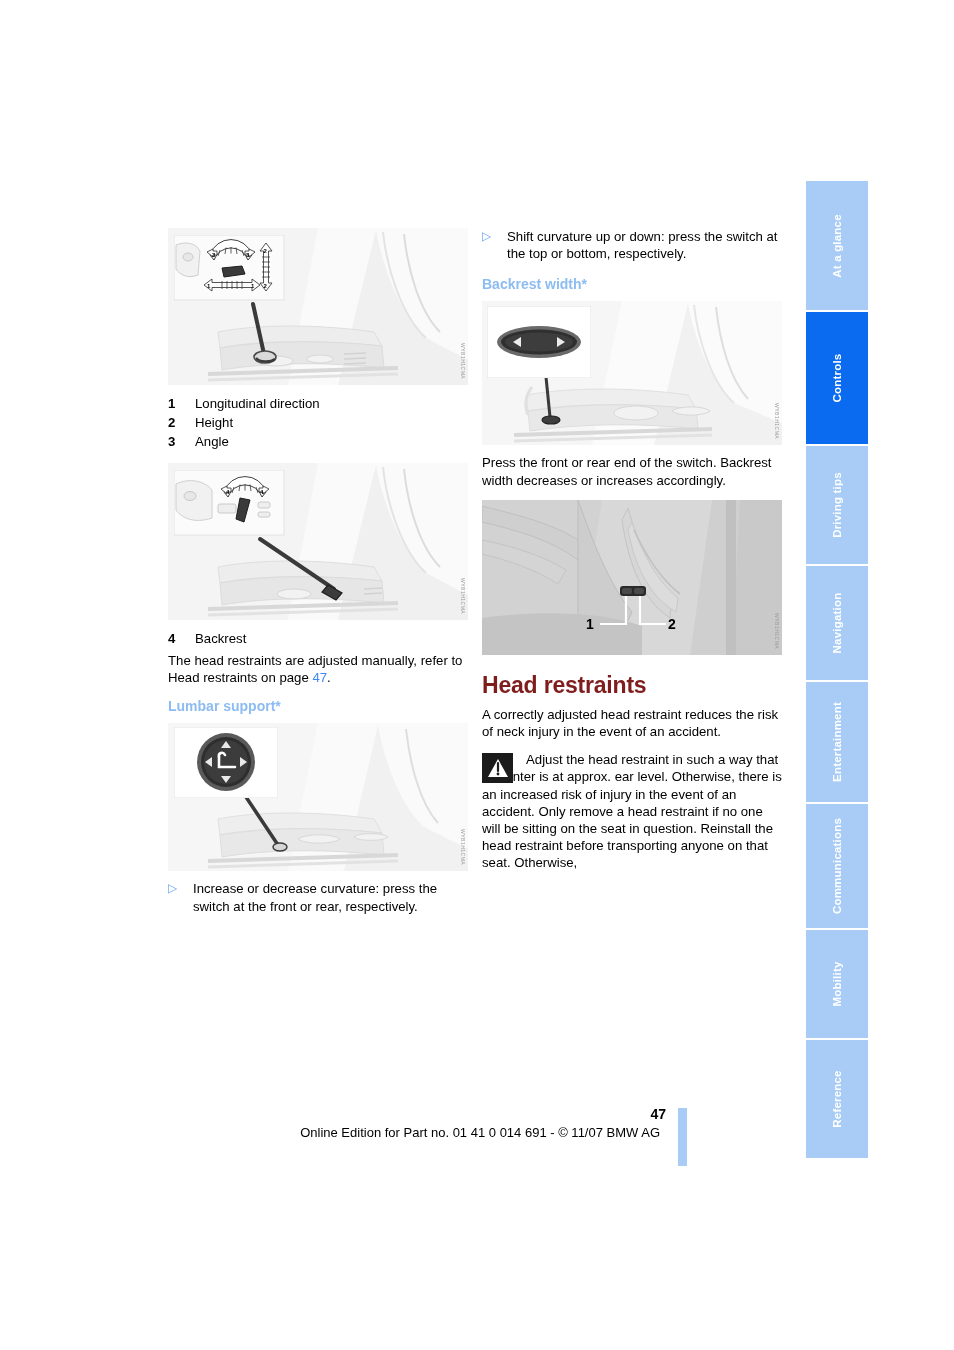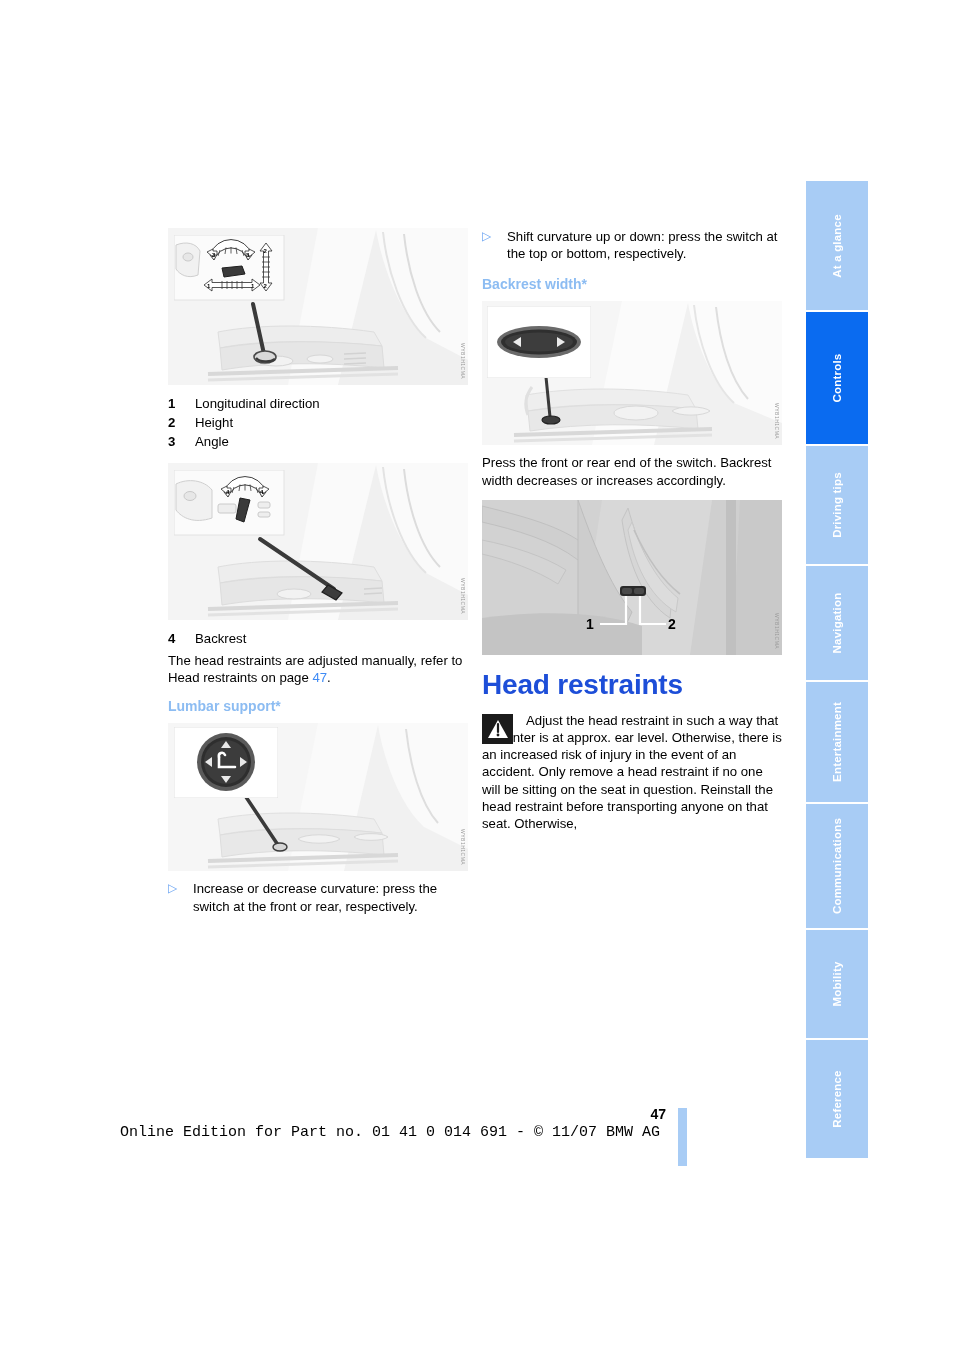--- a/index.html
+++ b/index.html
@@ -44,24 +44,24 @@
   .col-right { position:absolute; left:482px; top:228px; width:300px; }
 
   
   p, .para {
     font-size:13.2px;
     line-height:17.2px;
     margin:0 0 11px 0;
     text-align:left;
   }
   .h1 {
-    color:#1d4ed8;
-    font-size:28px;
+    color:#7f1d1d;
+    font-size:23px;
     font-weight:bold;
-    margin:0 0 15px 0;
+    margin:0 0 9px 0;
     line-height:24px;
     letter-spacing:-0.2px;
   }
   .h2 {
     color:#8cbcf2;
     font-size:14px;
     font-weight:bold;
     margin:12px 0 8px 0;
     line-height:17px;
   }
@@ -112,22 +112,22 @@
   
   .footer {
     position:absolute; left:0; top:1106px; width:806px;
     text-align:right;
   }
   .pageno {
     font-size:14px; font-weight:bold; line-height:16px;
     padding-right:140px;
   }
   .imprint {
-    font-size:15px; line-height:14px;
-    padding-right:146px; margin-top:4px;font-family:Liberation Mono, monospace;
+    font-size:13px; line-height:14px;
+    padding-right:146px; margin-top:4px;
   }
   .footer-bar {
     position:absolute; left:678px; top:1108px;
     width:9px; height:58px; background:#a8ccf5;
   }
 </style>
 </head>
 <body>
 
 <div id="page">
@@ -414,20 +414,21 @@
         <path d="M158 96 L158 124 L184 124" stroke="#ffffff" stroke-width="2.2" fill="none"></path>
         <text x="104" y="129" font-size="14" font-weight="bold" font-family="Liberation Sans, sans-serif" fill="#000">1</text>
         <text x="186" y="129" font-size="14" font-weight="bold" font-family="Liberation Sans, sans-serif" fill="#000">2</text>
       </svg>
       <span class="fig-code">WYB1H1CMA</span>
     </div>
 
 
     <div class="h1" style="margin-top:18px;">Head restraints</div>
 
+    <p class="para">A correctly adjusted head restraint reduces the risk of neck injury in the event of an accident.</p>
 
     <div class="warn-row">
       <span class="warn-icon">
         <svg width="22" height="20" viewBox="0 0 22 20">
           <path d="M11 1 L21 19 L1 19 Z" fill="#ffffff"></path>
           <path d="M11 5 L11 13" stroke="#1b1b1b" stroke-width="2.2" stroke-linecap="round"></path>
           <circle cx="11" cy="16" r="1.4" fill="#1b1b1b"></circle>
         </svg>
       </span>
       <div class="warn-indent">Adjust the head restraint in such a way that its center is at approx. ear level. Otherwise, there is an increased risk of injury in the event of an accident. Only remove a head restraint if no one will be sitting on the seat in question. Reinstall the head restraint before transporting anyone on that seat. Otherwise,</div>

